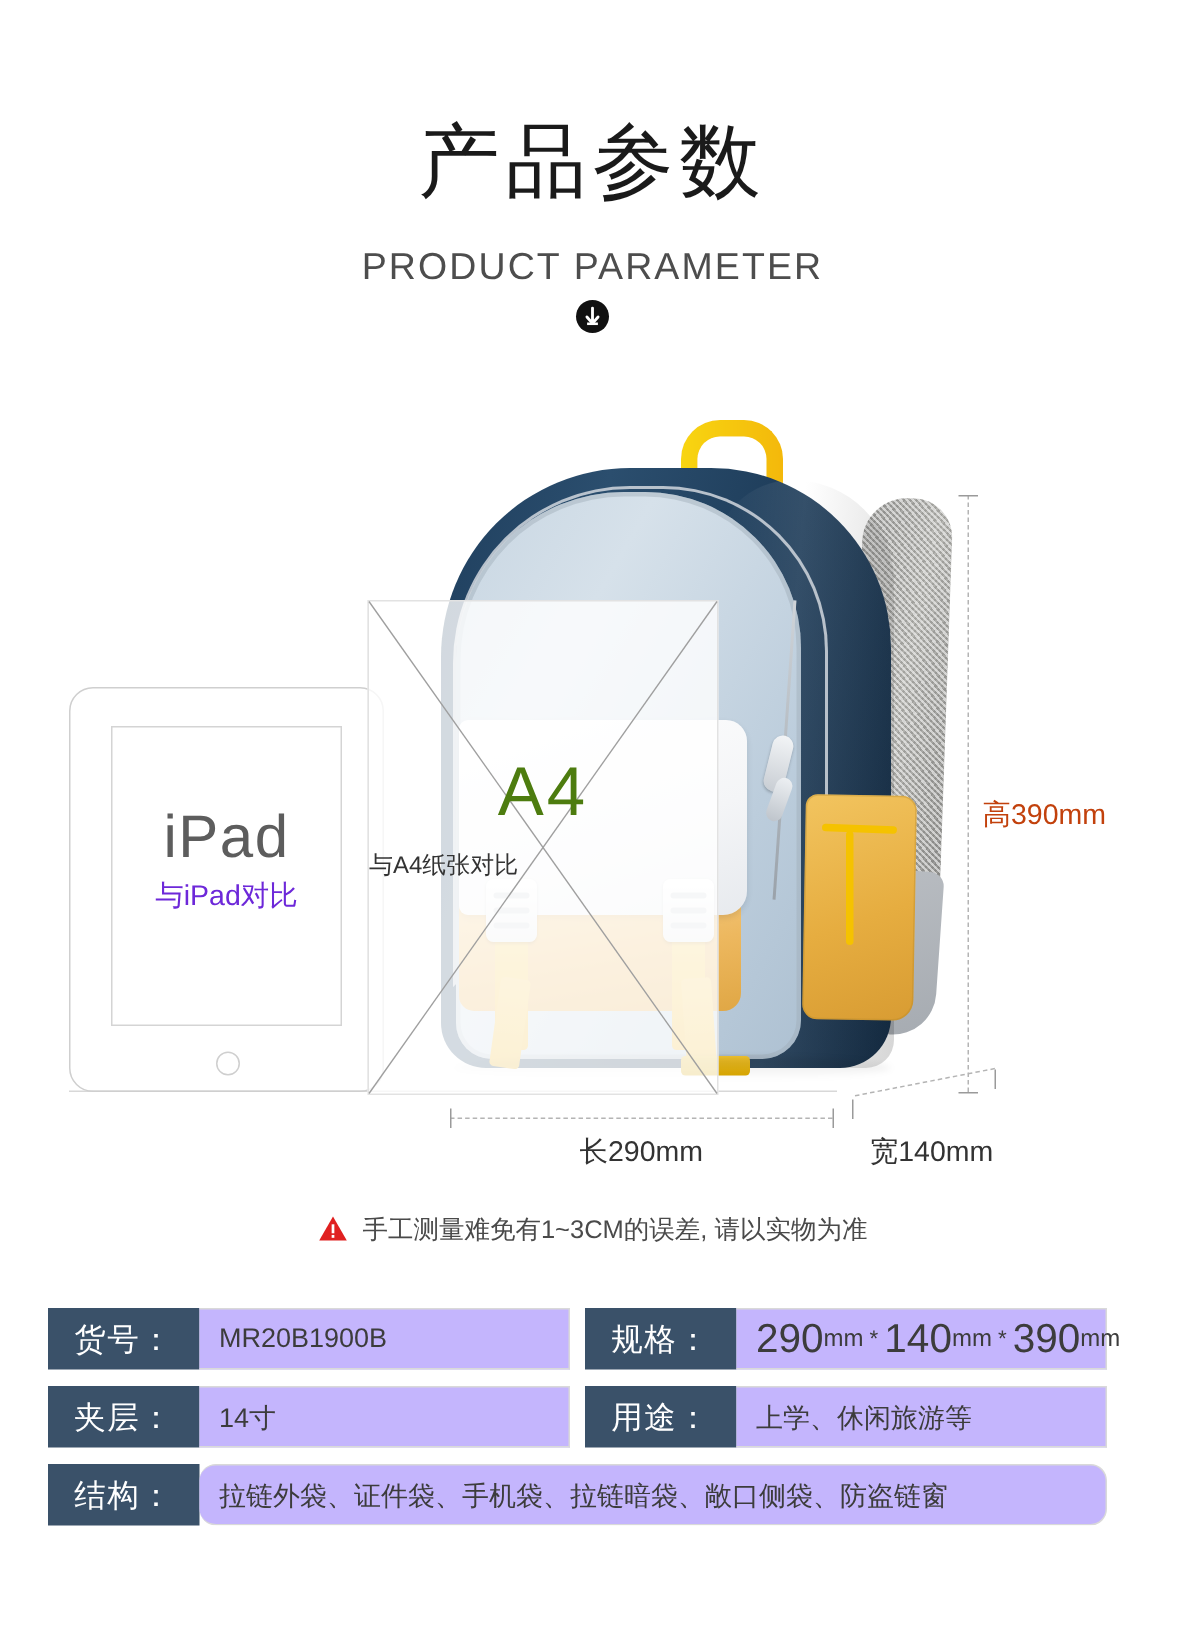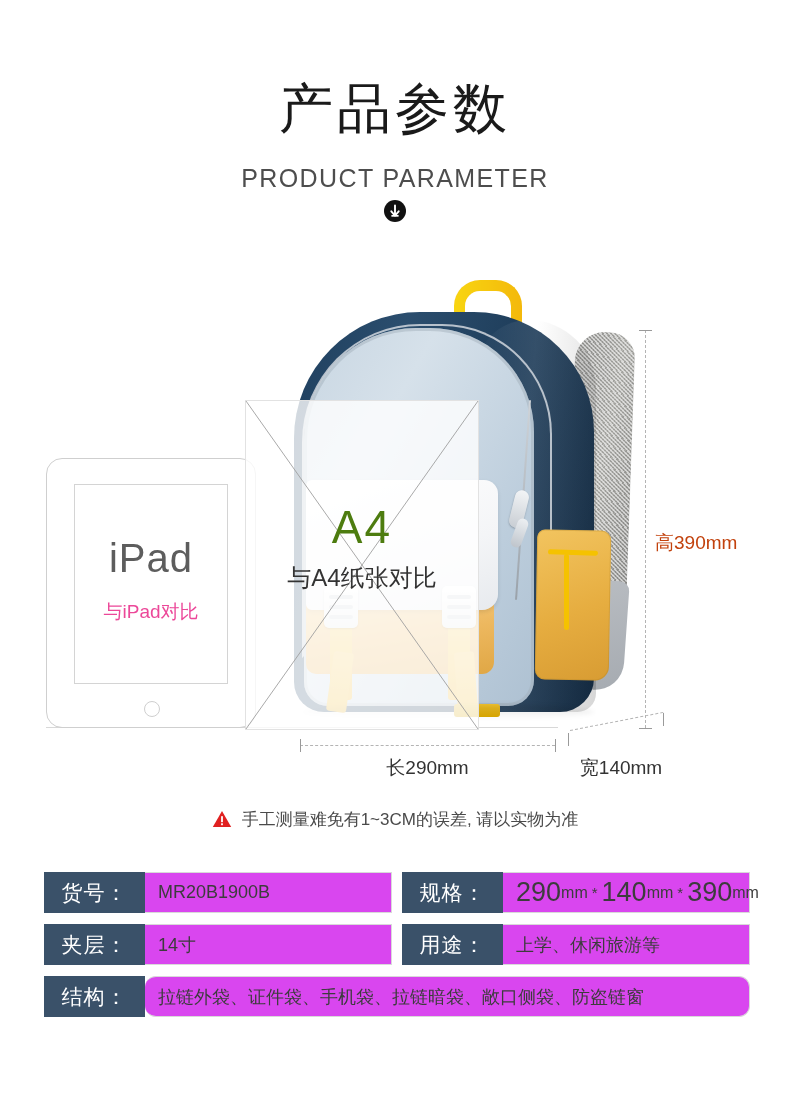--- a/index.html
+++ b/index.html
@@ -46,21 +46,21 @@
     position:absolute;left:50%;margin-left:-7px;bottom:10px;
     width:14px;height:14px;border:1px solid #cfcfcf;border-radius:50%;
   }
   #ipad-label-main{
     position:absolute;left:0;top:76px;width:208px;text-align:center;
     font-size:40px;line-height:46px;color:#5d5d5d;font-weight:300;
     letter-spacing:1px;
   }
   #ipad-label-sub{
     position:absolute;left:0;top:127px;width:208px;text-align:center;
-    font-size:19px;line-height:24px;color:#ec4899;margin-top:14px;
+    font-size:19px;line-height:24px;color:#6d28d9;
   }
 
   
   #bag{position:absolute;left:286px;top:40px;width:348px;height:448px;}
 
   
   .mesh{
     position:absolute;right:4px;top:52px;width:60px;height:330px;
     background:
       repeating-linear-gradient(45deg,rgba(255,255,255,.55) 0 1.5px,rgba(0,0,0,0) 1.5px 3px),
@@ -198,22 +198,22 @@
   #a4{
     position:absolute;left:245px;top:160px;width:232px;height:328px;
     background:rgba(255,255,255,.80);
     border:1px solid #e2e2e2;
   }
   #a4-label-main{
     position:absolute;left:0;top:100px;width:232px;text-align:center;
     font-size:46px;line-height:52px;color:#4d7c0f;font-weight:300;letter-spacing:2px;
   }
   #a4-label-sub{
-    position:absolute;left:0;top:165px;width:232px;text-align:center;
-    font-size:24px;line-height:24px;color:#333333;
+    position:absolute;left:0;top:165px;width:232px;
+    font-size:16px;line-height:24px;color:#333333;
   }
   #a4 .diag{position:absolute;left:0;top:0;width:232px;height:328px;overflow:visible;}
   .glinev{position:absolute;width:0;border-left:1px dashed #b4b4b4;}
   .glineh{position:absolute;height:0;border-top:1px dashed #b4b4b4;}
   .gtickv{position:absolute;height:0;width:13px;border-top:1px solid #9a9a9a;}
   .gtickh{position:absolute;width:0;height:13px;border-left:1px solid #9a9a9a;}
   .glinethin{position:absolute;height:0;border-top:1px solid #d8d8d8;}
 
   #dim-h-line{left:645px;top:90px;height:398px;}
   #dim-h-tick-top{left:639px;top:90px;}
@@ -242,30 +242,30 @@
   
   #notice{
     position:absolute;left:0;top:808px;width:790px;text-align:center;
     font-size:17px;color:#4a4a4a;
   }
   #notice .warn-icon{
     display:inline-block;vertical-align:-3px;margin-right:10px;
   }
 
   
-  #spec{position:absolute;left:44px;top:872px;width:706px;}
+  #spec{position:absolute;left:32px;top:872px;width:706px;}
   .row{display:flex;margin-bottom:11px;height:41px;}
   .cell{display:flex;height:41px;box-sizing:border-box;}
   .lbl{
     background:#3a5169;color:#ffffff;
     display:flex;align-items:center;justify-content:center;
     font-size:21px;letter-spacing:1px;box-sizing:border-box;
   }
   .val{
-    background:#d946ef;border:1px solid #d9d9d9;border-left:none;
+    background:#c4b5fd;border:1px solid #d9d9d9;border-left:none;
     display:flex;align-items:center;
     padding-left:13px;font-size:18px;color:#3c3c3c;box-sizing:border-box;
   }
   .grp-left{display:flex;width:348px;}
   .grp-left .lbl{width:101px;}
   .grp-left .val{width:247px;}
   .grp-right{display:flex;width:348px;margin-left:10px;}
   .grp-right .lbl{width:101px;}
   .grp-right .val{width:247px;}
   .grp-full{display:flex;width:706px;}

